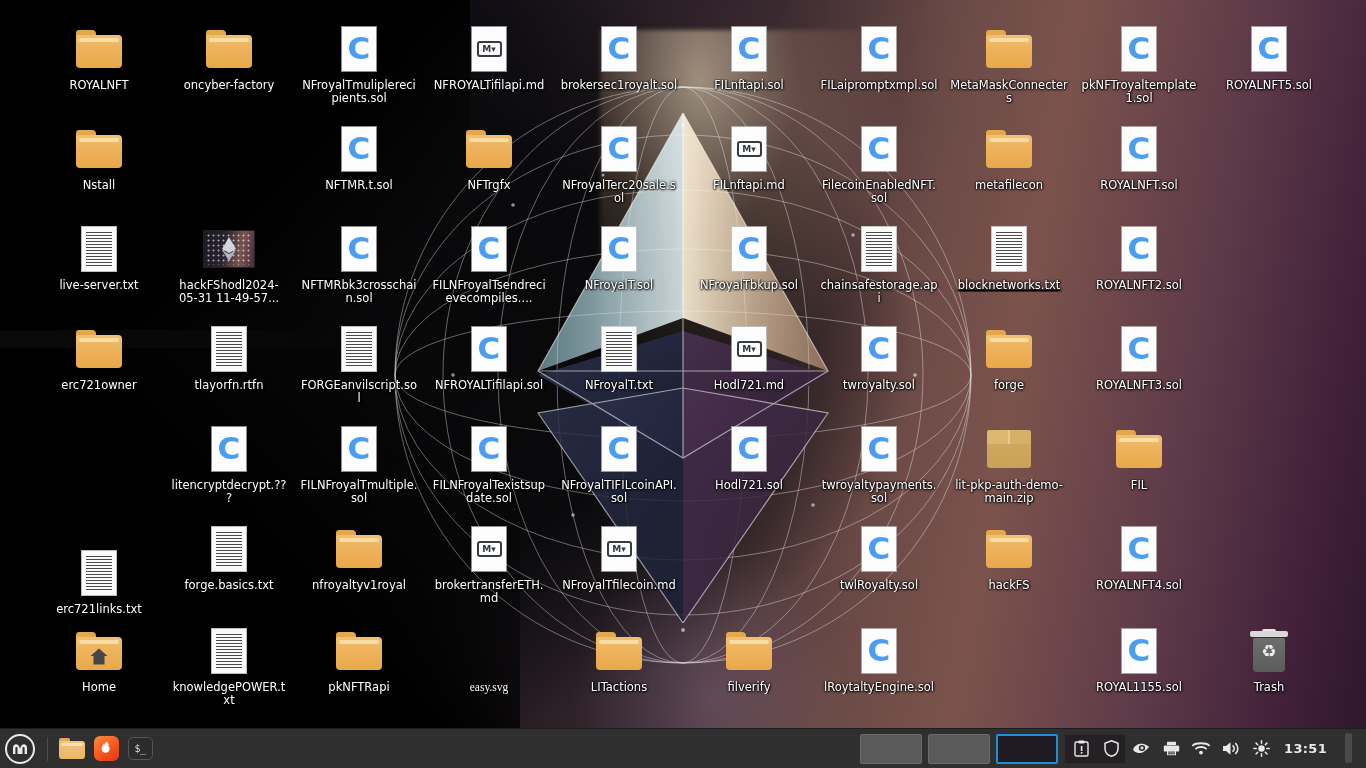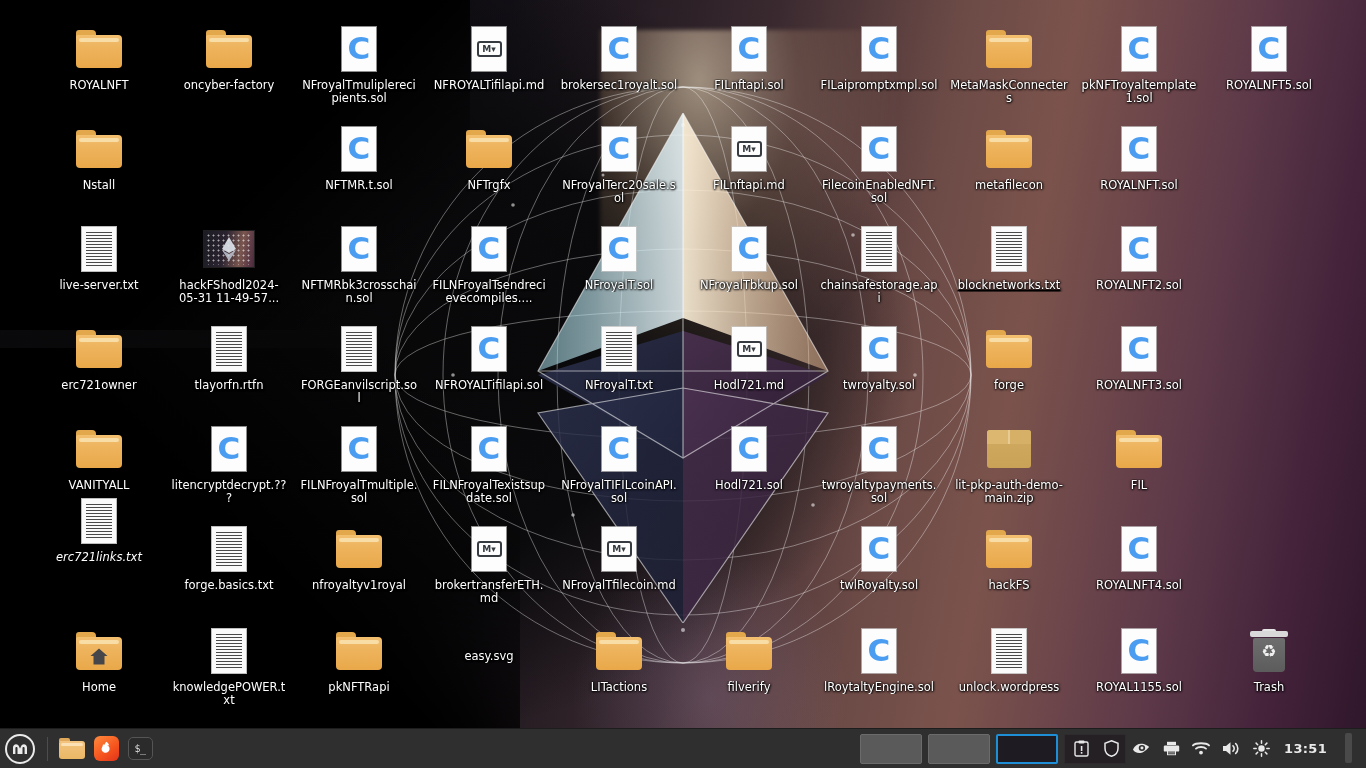--- a/index.html
+++ b/index.html
@@ -675,30 +675,20 @@
         <div class="label">forge</div>
       </div>
       <div class="icon" style="left: 1077px; top: 314px;">
         <div class="glyph">
           <div class="ic-sol">
             <span>C</span>
           </div>
         </div>
         <div class="label">ROYALNFT3.sol</div>
       </div>
-      <div class="icon" style="left: 37px; top: 414px;">
-        <div class="glyph">
-          <div class="ic-folder">
-            <div class="tab"></div>
-            <div class="body"></div>
-            <div class="lip"></div>
-          </div>
-        </div>
-        <div class="label">VANITYALL</div>
-      </div>
       <div class="icon" style="left: 167px; top: 414px;">
         <div class="glyph">
           <div class="ic-sol">
             <span>C</span>
           </div>
         </div>
         <div class="label">litencryptdecrypt.???</div>
       </div>
       <div class="icon" style="left: 297px; top: 414px;">
         <div class="glyph">
@@ -754,21 +744,21 @@
       <div class="icon" style="left: 1077px; top: 414px;">
         <div class="glyph">
           <div class="ic-folder">
             <div class="tab"></div>
             <div class="body"></div>
             <div class="lip"></div>
           </div>
         </div>
         <div class="label">FIL</div>
       </div>
-      <div class="icon" style="left: 37px; top: 486px; font-style: italic;">
+      <div class="icon" style="left: 37px; top: 538px;">
         <div class="glyph">
           <div class="ic-doc">
             <div class="lines"></div>
           </div>
         </div>
         <div class="label">erc721links.txt</div>
       </div>
       <div class="icon" style="left: 167px; top: 514px;">
         <div class="glyph">
           <div class="ic-doc">
@@ -853,21 +843,21 @@
       <div class="icon" style="left: 297px; top: 616px;">
         <div class="glyph">
           <div class="ic-folder">
             <div class="tab"></div>
             <div class="body"></div>
             <div class="lip"></div>
           </div>
         </div>
         <div class="label">pkNFTRapi</div>
       </div>
-      <div class="icon" style="left: 427px; top: 585px;">
+      <div class="icon" style="left: 427px; top: 616px; font-family: Liberation Serif, serif;">
         <div class="glyph">
           <div class="ic-svg"></div>
         </div>
         <div class="label">easy.svg</div>
       </div>
       <div class="icon" style="left: 557px; top: 616px;">
         <div class="glyph">
           <div class="ic-folder">
             <div class="tab"></div>
             <div class="body"></div>
@@ -886,28 +876,20 @@
         </div>
         <div class="label">filverify</div>
       </div>
       <div class="icon" style="left: 817px; top: 616px;">
         <div class="glyph">
           <div class="ic-sol">
             <span>C</span>
           </div>
         </div>
         <div class="label">lRoytaltyEngine.sol</div>
-      </div>
-      <div class="icon" style="left: 947px; top: 616px;">
-        <div class="glyph">
-          <div class="ic-doc">
-            <div class="lines"></div>
-          </div>
-        </div>
-        <div class="label">unlock.wordpress</div>
       </div>
       <div class="icon" style="left: 1077px; top: 616px;">
         <div class="glyph">
           <div class="ic-sol">
             <span>C</span>
           </div>
         </div>
         <div class="label">ROYAL1155.sol</div>
       </div>
       <div class="icon" style="left: 1207px; top: 616px;">

